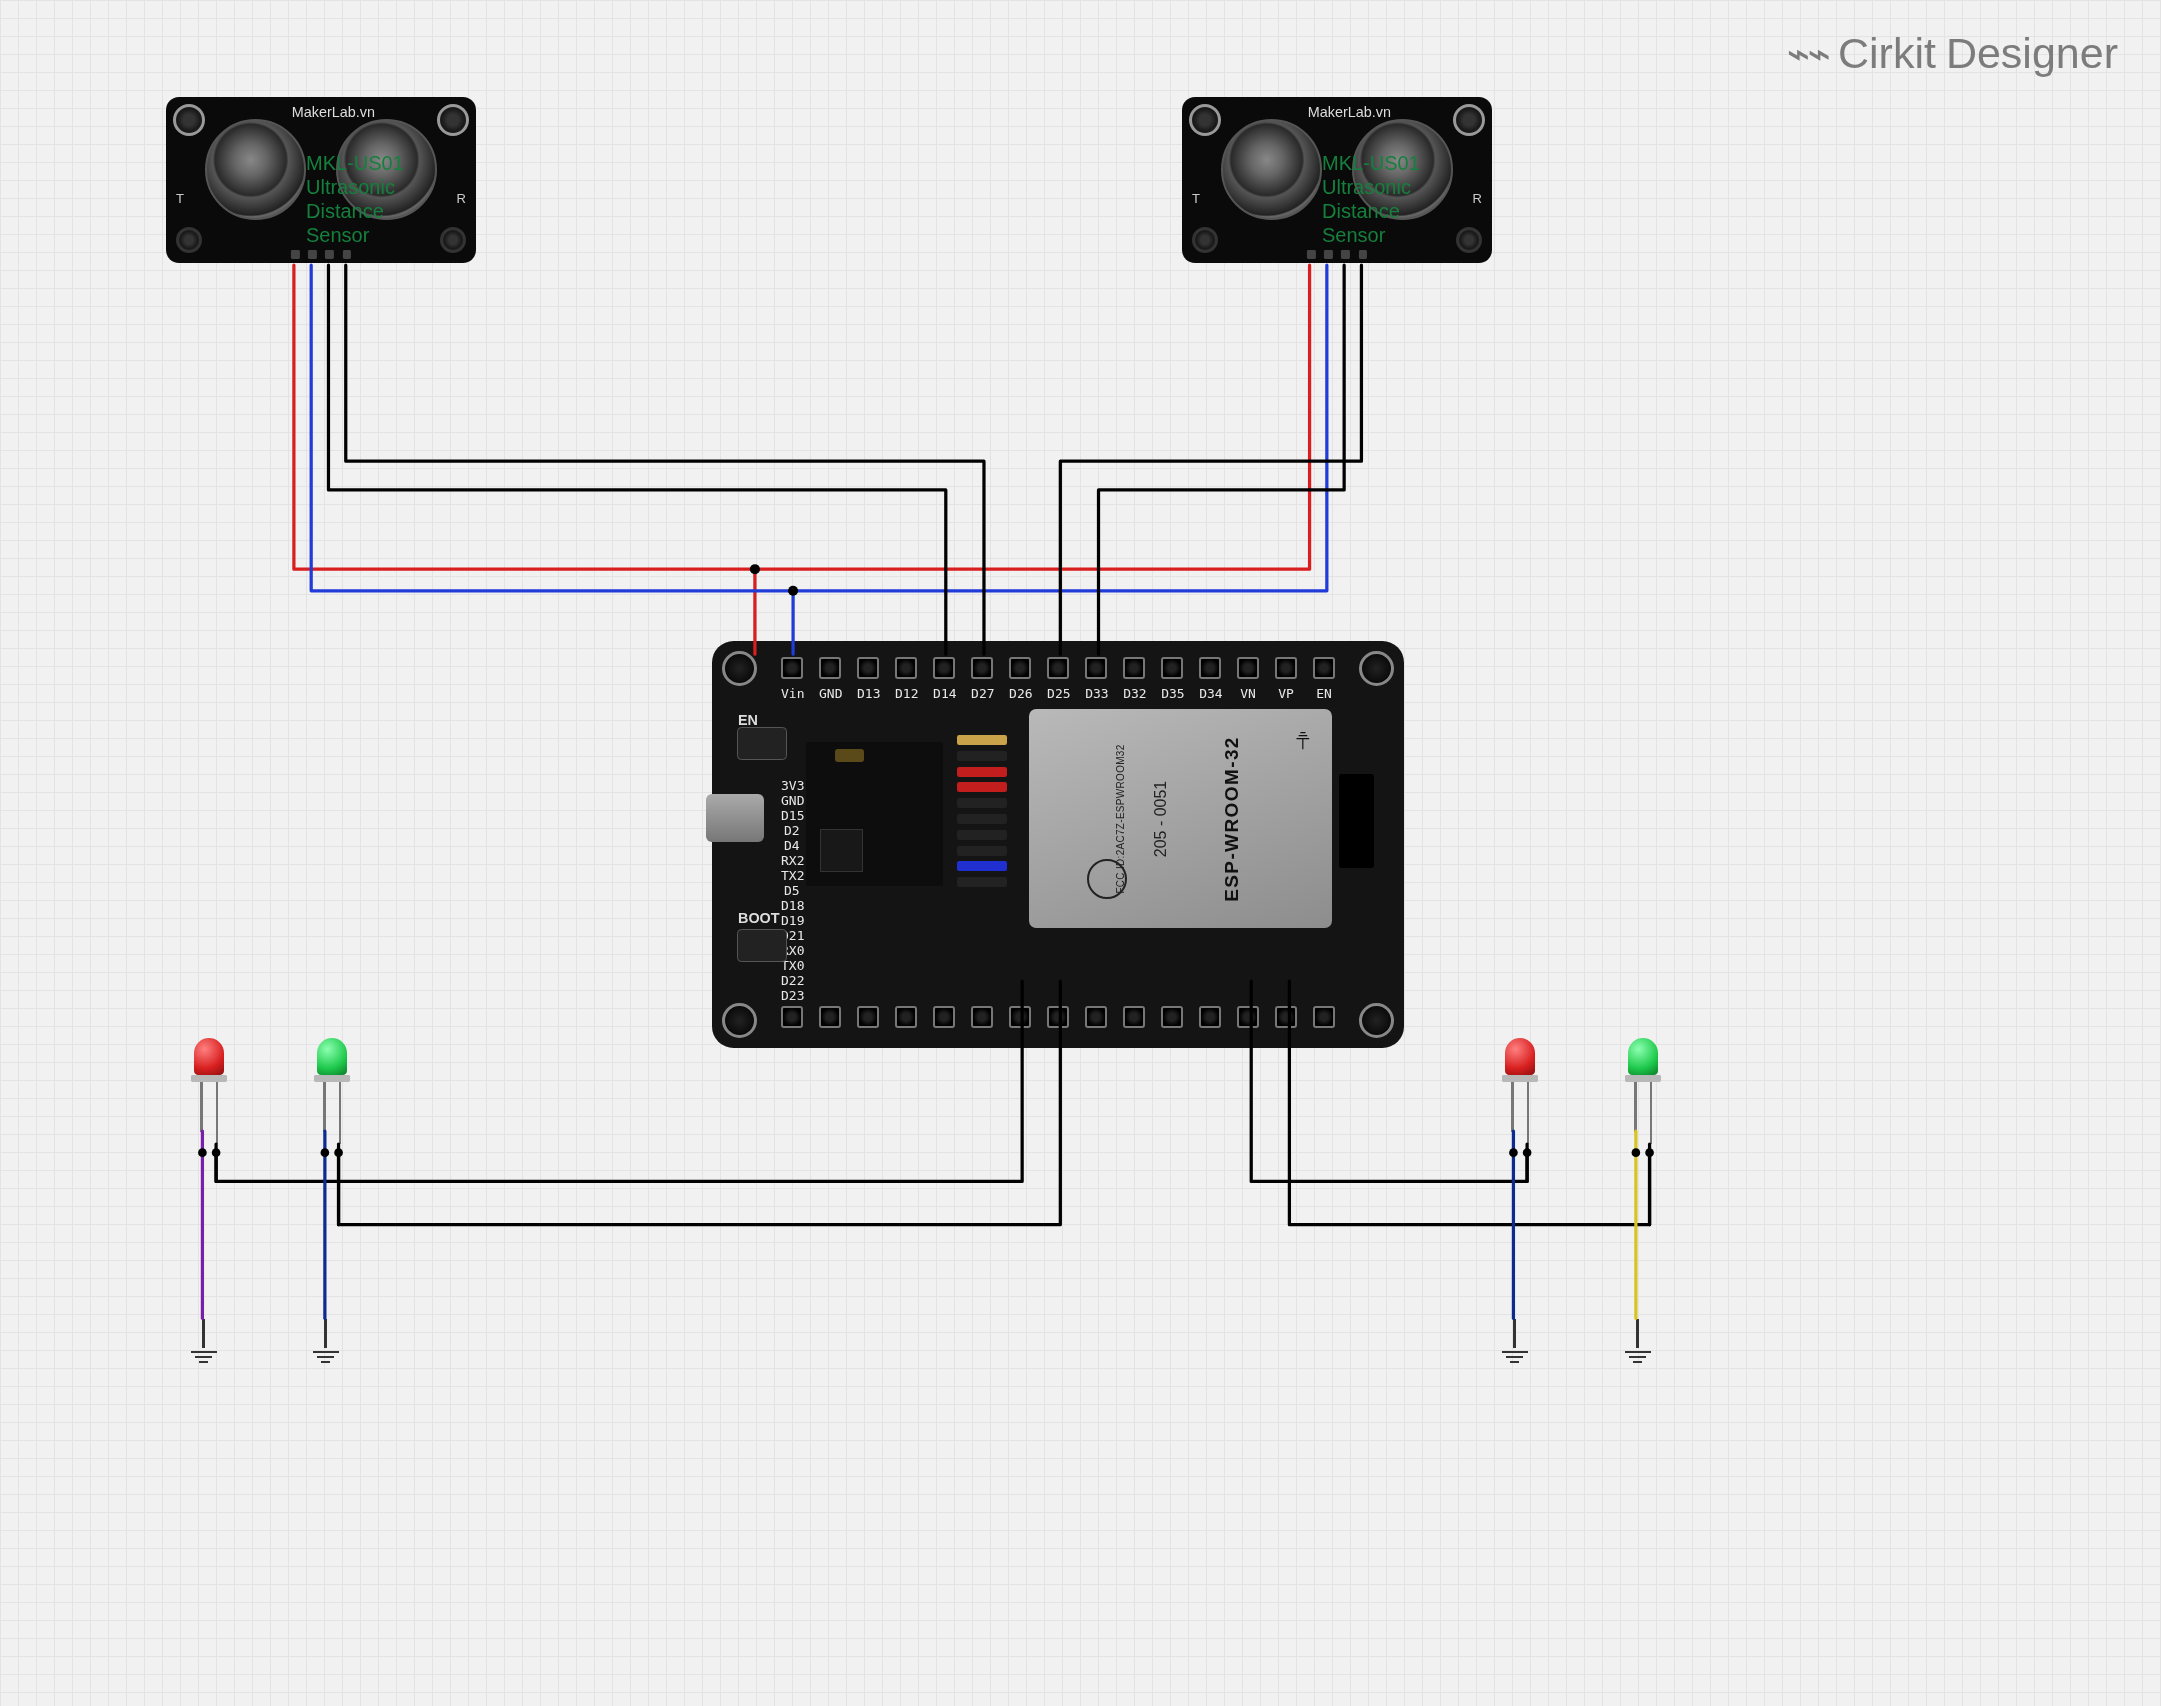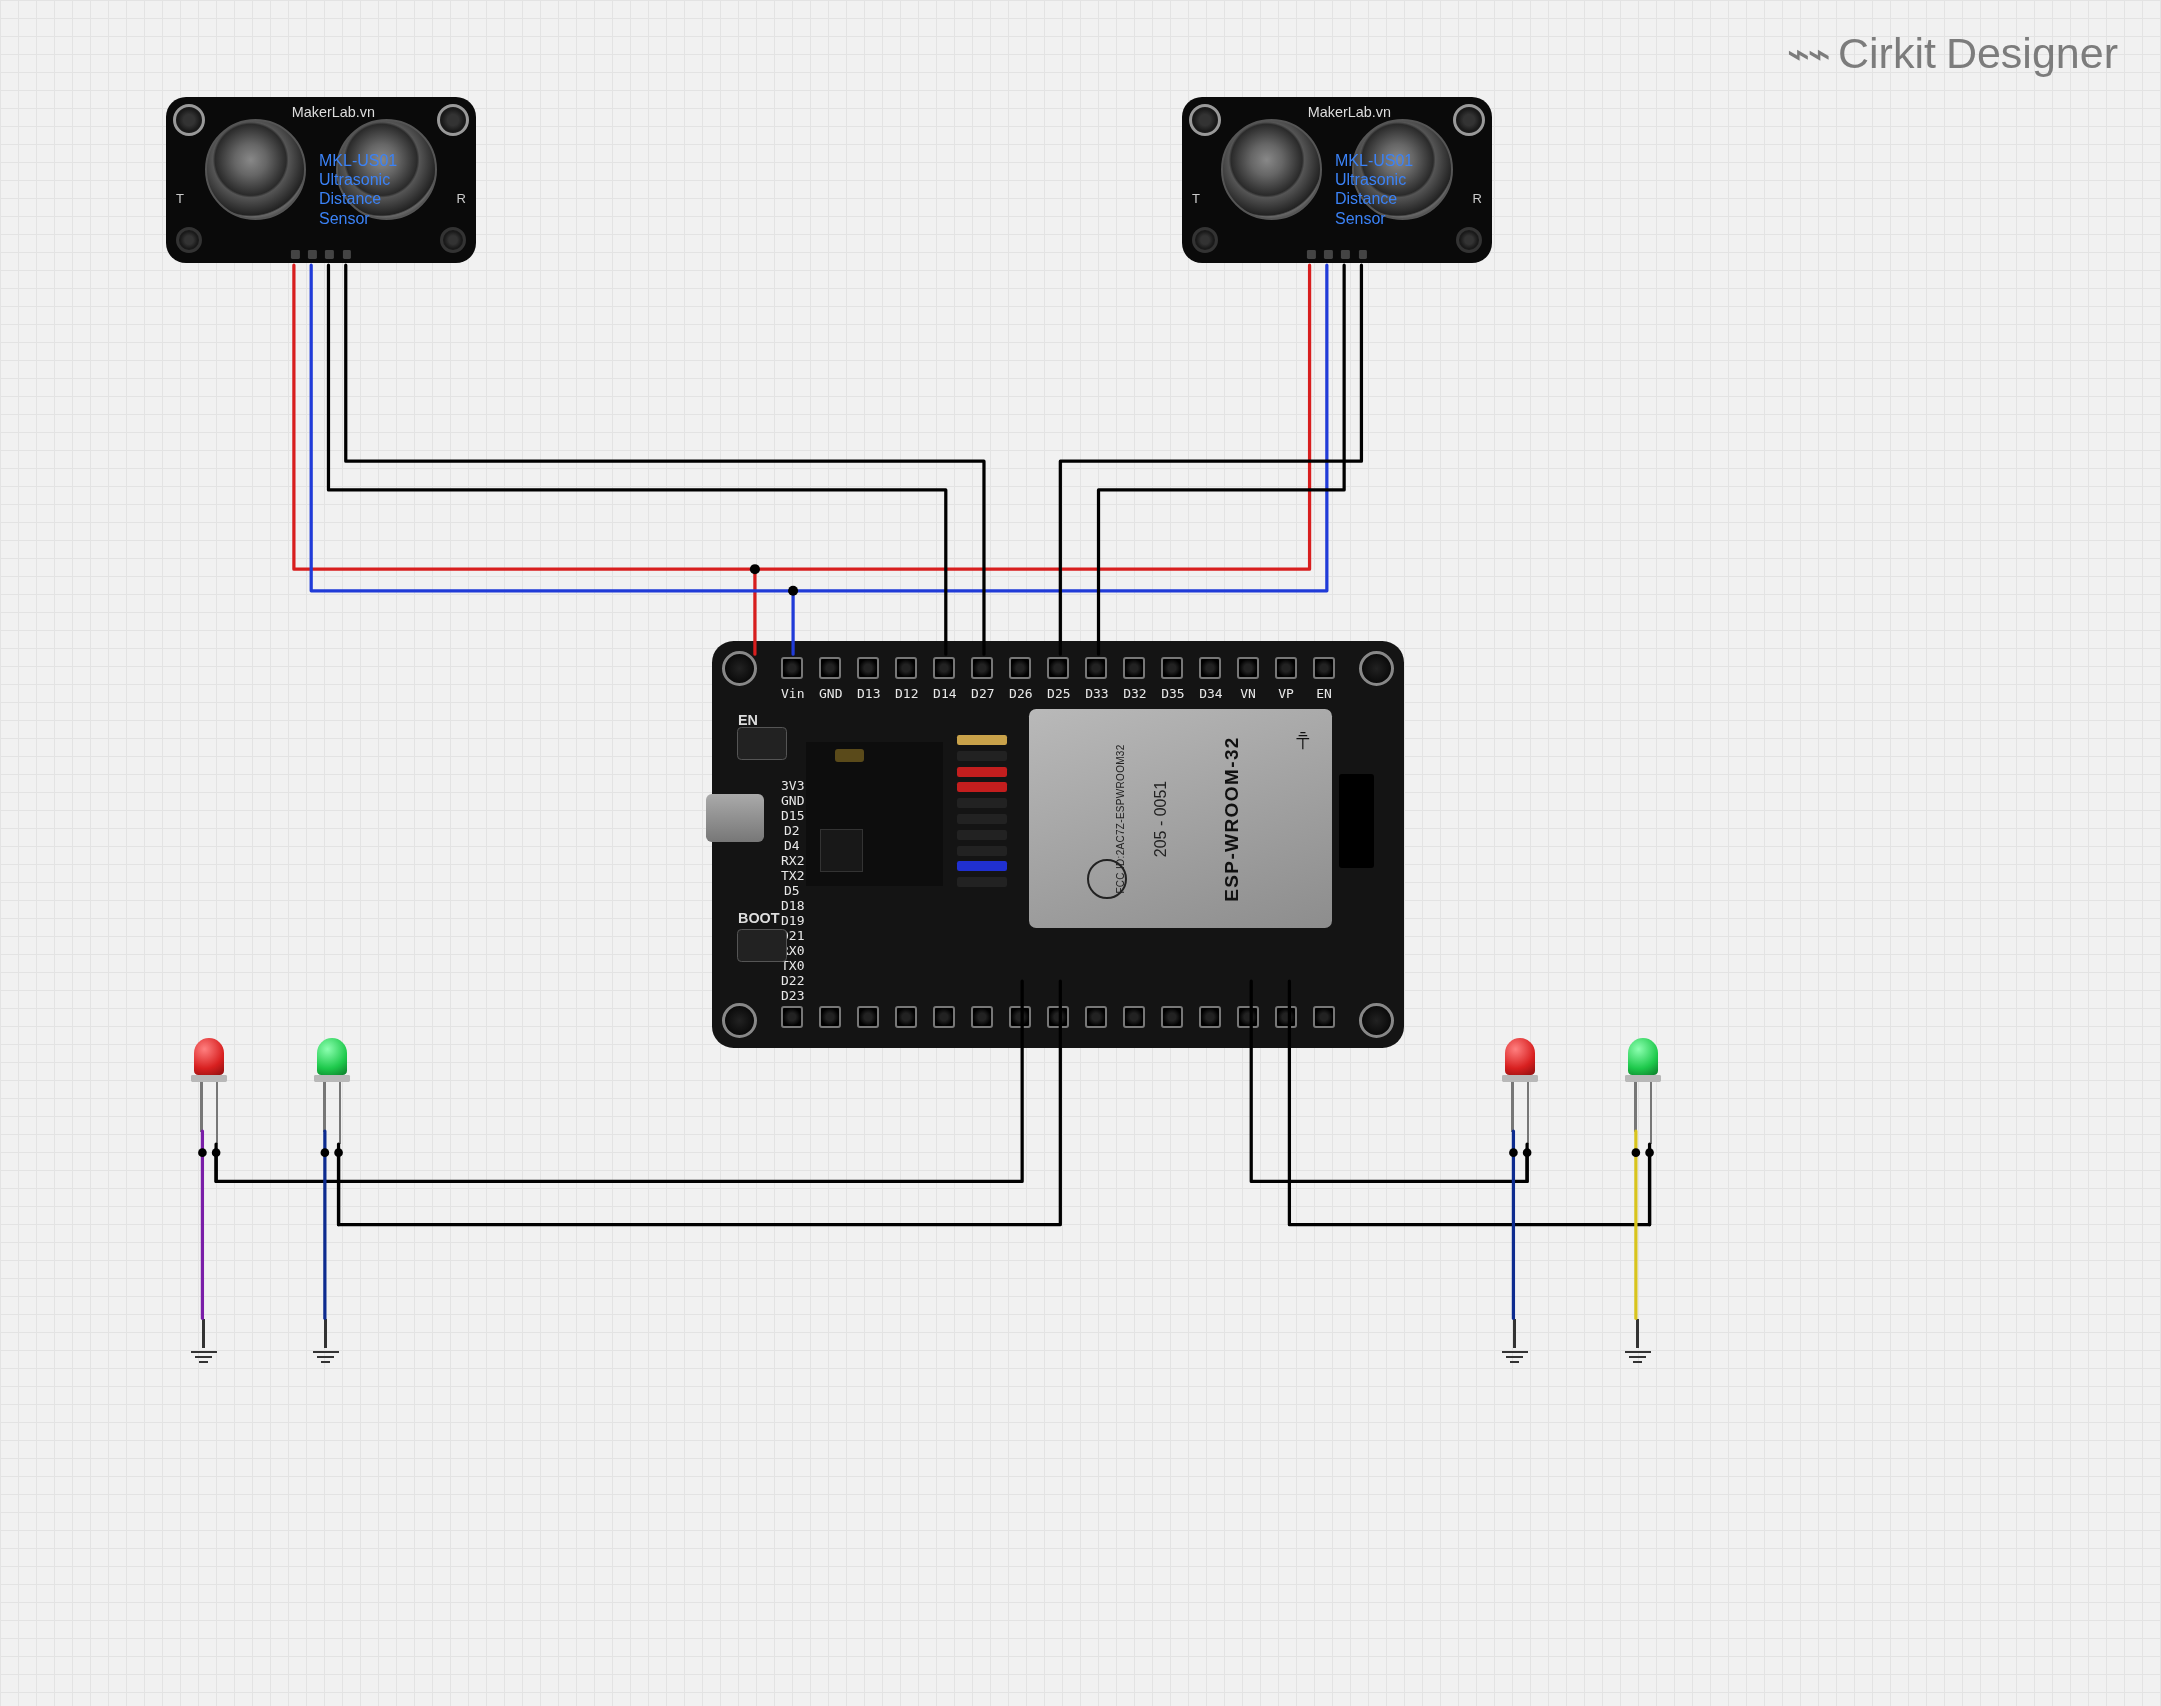--- a/index.html
+++ b/index.html
@@ -33,21 +33,21 @@
   .logo .icon { font-size: 39px; letter-spacing: -2.9px; }
   .logo .brand1 { font-weight: 400; }
   .logo .brand2 { font-weight: 400; }
 
   
   .ultrasonic {
     position: absolute;
     width: 310px;
     height: 166px;
     background: #0a0a0a;
-    border-radius: 20px;
+    border-radius: 13px;
     color: #fff;
     padding: 7.2px;
   }
   .ultrasonic .header {
     position: absolute;
     top: 7.2px;
     right: 101px;
     font-size: 14.4px;
     color: #ddd;
   }
@@ -71,25 +71,25 @@
     top: 21.6px;
     border-radius: 50%;
     background: radial-gradient(circle at 45% 40%,
       #888 0%, #666 20%, #2a2a2a 45%, #555 48%, #222 70%, #666 72%, #000 100%);
     border: 2.2px solid #555;
   }
   .ultrasonic .t-left { left: 39px; }
   .ultrasonic .t-right { right: 39px; }
   .ultrasonic .label {
     position: absolute;
-    left: 153px;
+    left: 140px;
     top: 54px;
-    font-size: 16px;
+    font-size: 20px;
     line-height: 1.2;
-    color: #3b82f6;
+    color: #15803d;
   }
   .ultrasonic .pin-t { position: absolute; left: 10px; top: 94px; font-size: 13px; color: #ccc; }
   .ultrasonic .pin-r { position: absolute; right: 10px; top: 94px; font-size: 13px; color: #ccc; }
   .ultrasonic .pinrow {
     position: absolute;
     bottom: 4.3px;
     left: 50%;
     transform: translateX(-50%);
     display: flex;
     gap: 8.6px;

